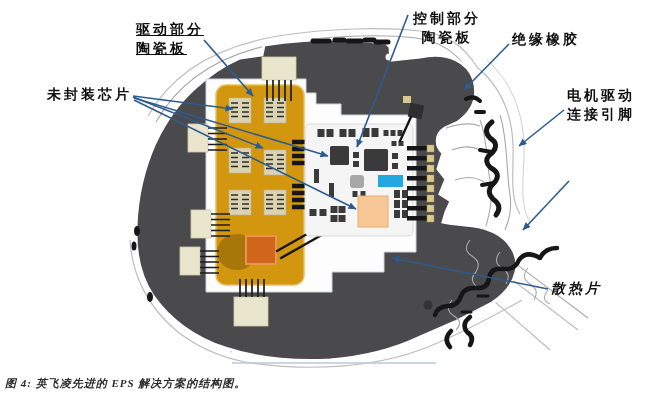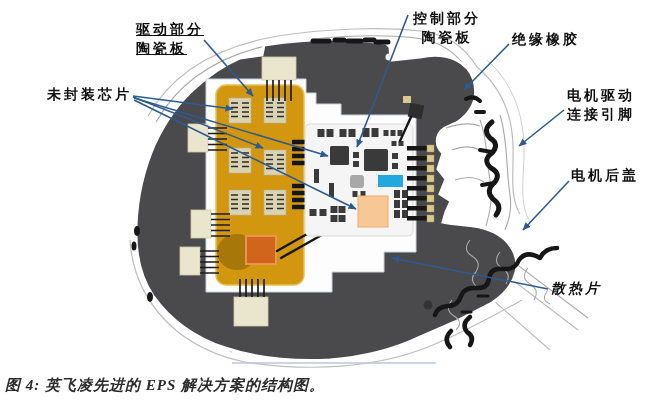--- a/index.html
+++ b/index.html
@@ -31,21 +31,21 @@
   .lbl{position:absolute;font-weight:bold;font-size:14px;line-height:19px;
        letter-spacing:3px;color:#101010;white-space:nowrap;}
   .lbl-drive{left:136px;top:20px;text-decoration:underline;}
   .lbl-unpkg{left:47px;top:85px;}
   .lbl-ctrl{left:413px;top:9px;text-align:center;}
   .lbl-rubber{left:512px;top:30px;}
   .lbl-pins{left:567px;top:86px;}
   .lbl-cover{left:571px;top:166px;}
   .lbl-hs{left:551px;top:279px;font-style:italic;}
   #caption{position:absolute;left:5px;top:376px;font-family:"Liberation Serif",serif;
-       font-style:italic;font-weight:600;font-size:15px;letter-spacing:1px;color:var(--caption-text,#2B2B2B);}
+       font-style:italic;font-weight:600;font-size:11px;letter-spacing:1px;color:var(--caption-text,#2B2B2B);}
 </style>
 </head>
 <body>
 
 <div id="page">
 
 <svg id="art" width="650" height="402" viewBox="0 0 650 402">
   <defs>
     <marker id="ah" markerWidth="9" markerHeight="8" refX="7.5" refY="3.5" orient="auto" markerUnits="userSpaceOnUse">
       <path d="M0,0 L8,3.5 L0,7 z" class="ah" fill="#2E5B8F"></path>
@@ -193,22 +193,19 @@
   <div>控制部分</div>
   <div>陶瓷板</div>
 </div>
 <div class="lbl lbl-pins">
   <div>电机驱动</div>
   <div>连接引脚</div>
 </div>
 <div class="lbl lbl-rubber">
   <div>绝缘橡胶</div>
 </div>
-<div class="lbl lbl-cover">
-  <div>电机后盖</div>
-</div>
 <div class="lbl lbl-hs">
   <div>散热片</div>
 </div>
 
 <div id="caption">图 4: 英飞凌先进的 EPS 解决方案的结构图。</div>
 
 </div>
 
 </body></html>

